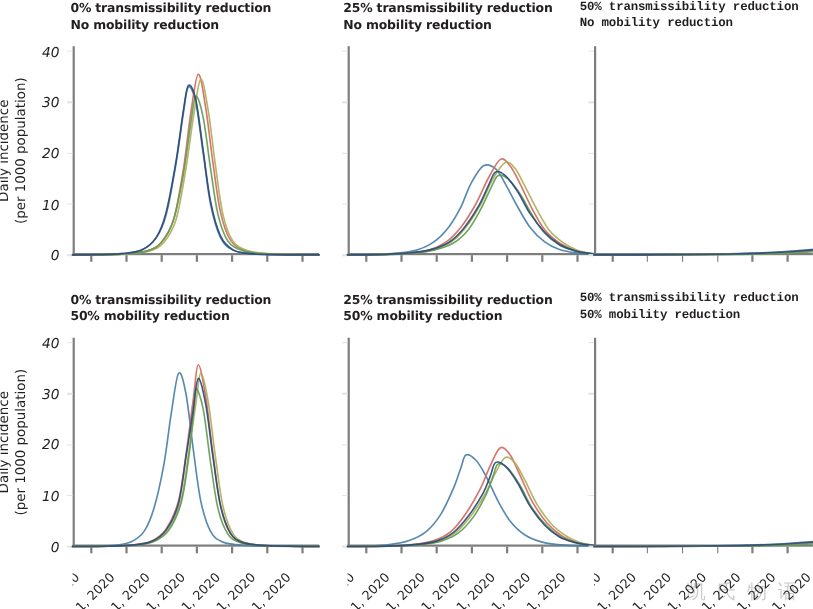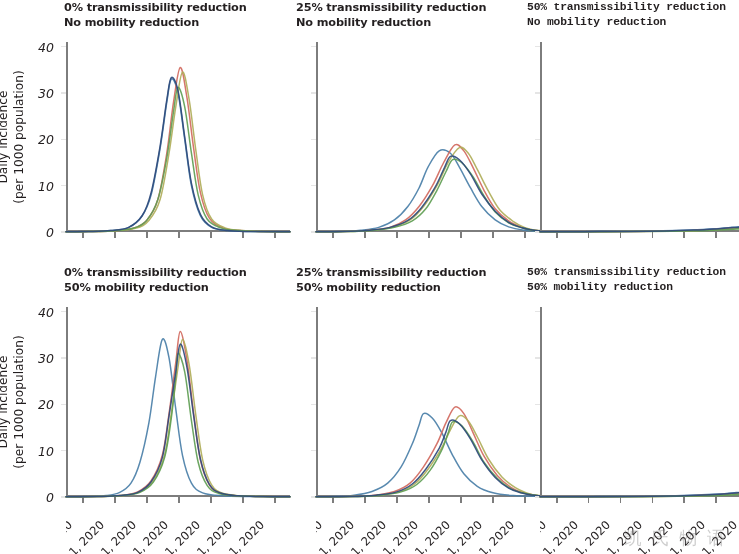--- a/index.html
+++ b/index.html
@@ -48,21 +48,21 @@
     top: 0px;
     font-family: "DejaVu Sans", sans-serif;
     font-size: 11.3px;
     font-weight: bold;
     line-height: 15px;
     color: #231f20;
     white-space: nowrap;
     letter-spacing: -0.15px;
   }
   .panel.col-0 .panel-title { left: 64px; }
-  .panel.col-1 .panel-title { left: 4px; }
+  .panel.col-1 .panel-title { left: 20px; }
   .panel.col-2 .panel-title { left: 11px; font-family: Liberation Mono, monospace; }
   .panel-title .tline { display: block; }
 
   
   .plot {
     position: absolute;
     height: 190px;
   }
   .panel.col-0 .plot { left: 66px;  top: 42px; width: 224px; }
   .panel.col-1 .plot { left: 24px;  top: 42px; width: 224px; }

